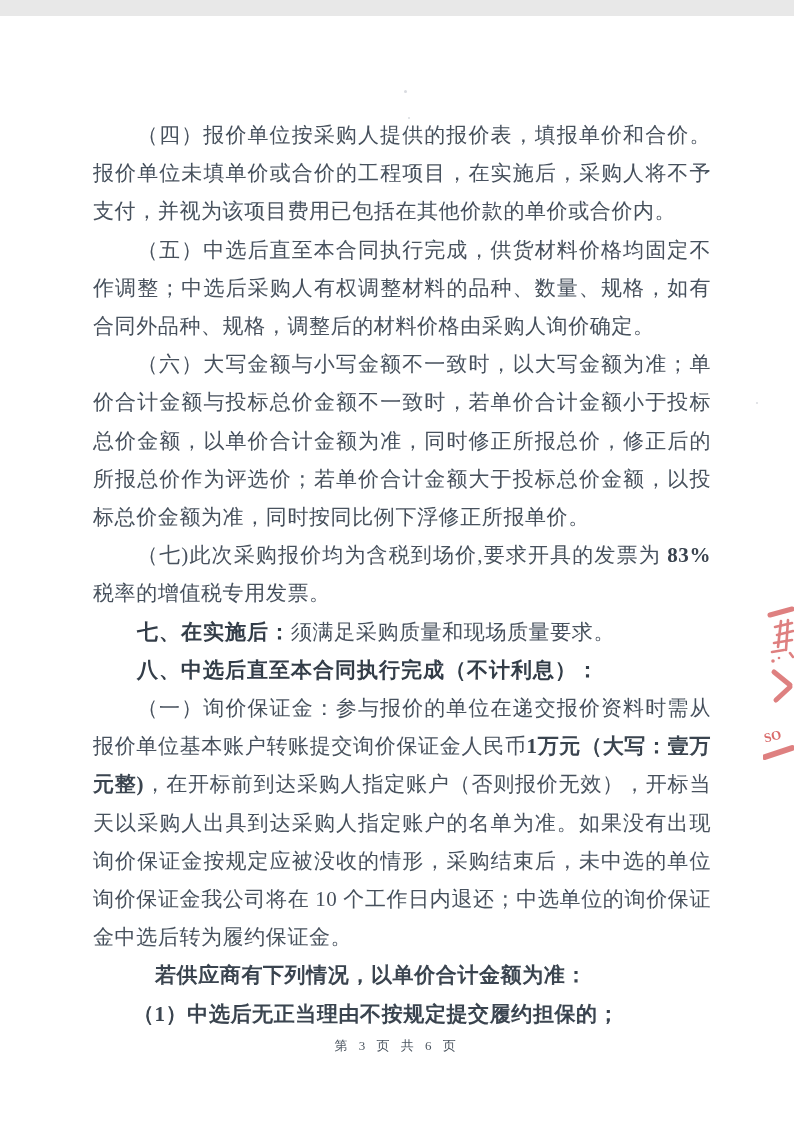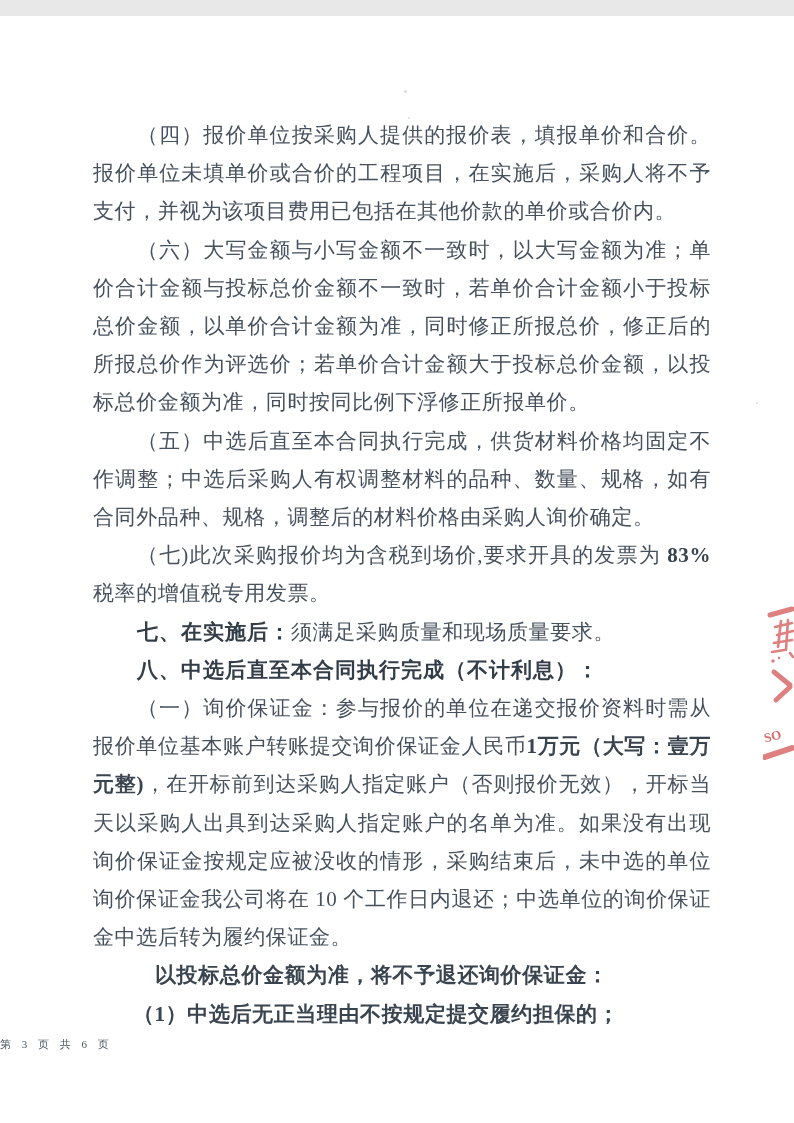--- a/index.html
+++ b/index.html
@@ -27,21 +27,22 @@
   .b{font-weight:bold;color:#3a444f;}
   .hei{
     font-weight:bold;
     font-family:"Liberation Sans","DejaVu Sans",sans-serif;
     color:#333d48;
     letter-spacing:1px;
   }
   .footer{
     position:absolute;
     left:0;width:100%;top:1021px;
-    font-size:11px;
+    text-align:center;
+    font-size:13px;
     letter-spacing:4px;
     color:#4a545f;
   }
   .stamp{
     position:absolute;
     left:763px;top:589px;
   }
   .speck{
     position:absolute;width:3px;height:3px;
     background:#b9bec6;border-radius:50%;opacity:.55;
@@ -52,33 +53,33 @@
 </style>
 </head>
 <body>
 
 <div class="page">
 
   <div class="content">
 
     <p><span>（四）报价单位按采购人提供的报价表，填报单价和合价。报价单位未填单价或合价的工程项目，在实施后，采购人将不予支付，并视为该项目费用已包括在其他价款的单价或合价内。</span></p>
 
+    <p><span>（五）中选后直至本合同执行完成，供货材料价格均固定不作调整；中选后采购人有权调整材料的品种、数量、规格，如有合同外品种、规格，调整后的材料价格由采购人询价确定。</span></p>
+
     <p><span>（六）大写金额与小写金额不一致时，以大写金额为准；单价合计金额与投标总价金额不一致时，若单价合计金额小于投标总价金额，以单价合计金额为准，同时修正所报总价，修正后的所报总价作为评选价；若单价合计金额大于投标总价金额，以投标总价金额为准，同时按同比例下浮修正所报单价。</span></p>
-
-    <p><span>（五）中选后直至本合同执行完成，供货材料价格均固定不作调整；中选后采购人有权调整材料的品种、数量、规格，如有合同外品种、规格，调整后的材料价格由采购人询价确定。</span></p>
 
     <p><span>（七)此次采购报价均为含税到场价,要求开具的发票为 </span><span class="b">83%</span><span>税率的增值税专用发票。</span></p>
 
     <p><span class="hei">七、在实施后：</span><span>须满足采购质量和现场质量要求。</span></p>
 
     <p><span class="hei">八、中选后直至本合同执行完成（不计利息）：</span></p>
 
     <p><span>（一）询价保证金：参与报价的单位在递交报价资料时需从报价单位基本账户转账提交询价保证金人民币</span><span class="b">1万元（大写：壹万元整)</span><span>，在开标前到达采购人指定账户（否则报价无效），开标当天以采购人出具到达采购人指定账户的名单为准。如果没有出现询价保证金按规定应被没收的情形，采购结束后，未中选的单位询价保证金我公司将在 10 个工作日内退还；中选单位的询价保证金中选后转为履约保证金。</span></p>
 
-    <p class="ind3"><span class="b">以投标总价金额为准，将不予退还询价保证金：</span></p>
+    <p class="ind3"><span class="b">若供应商有下列情况，以单价合计金额为准：</span></p>
 
     <p class="ind2s"><span class="b">（1）中选后无正当理由不按规定提交履约担保的；</span></p>
 
   </div>
 
   <div class="footer">第 3 页 共 6 页</div>
 
   <svg class="stamp" width="31" height="165" viewBox="0 0 31 165">
     <g stroke="#d96b6b" fill="none" stroke-linecap="round" opacity="0.85">
       <path d="M7 10 L29 4" stroke-width="5"></path>

